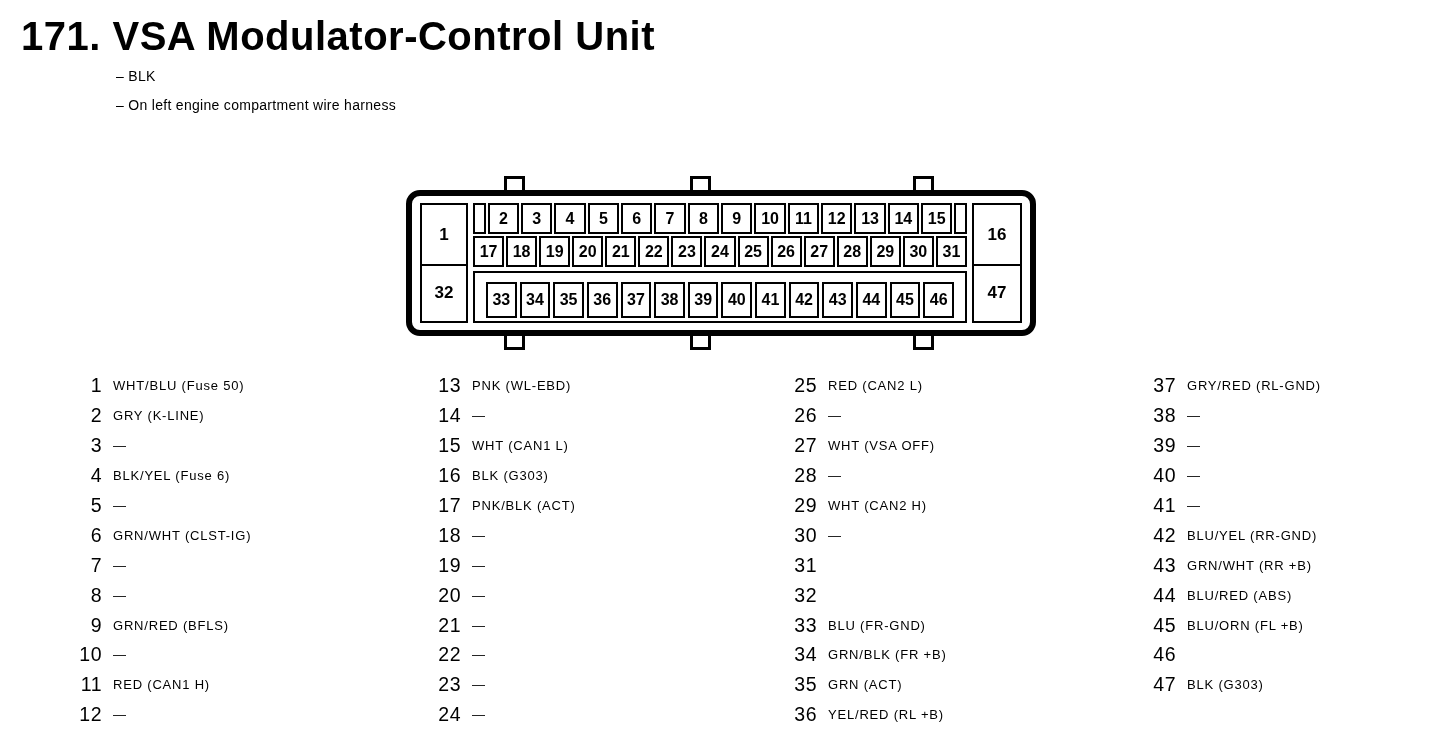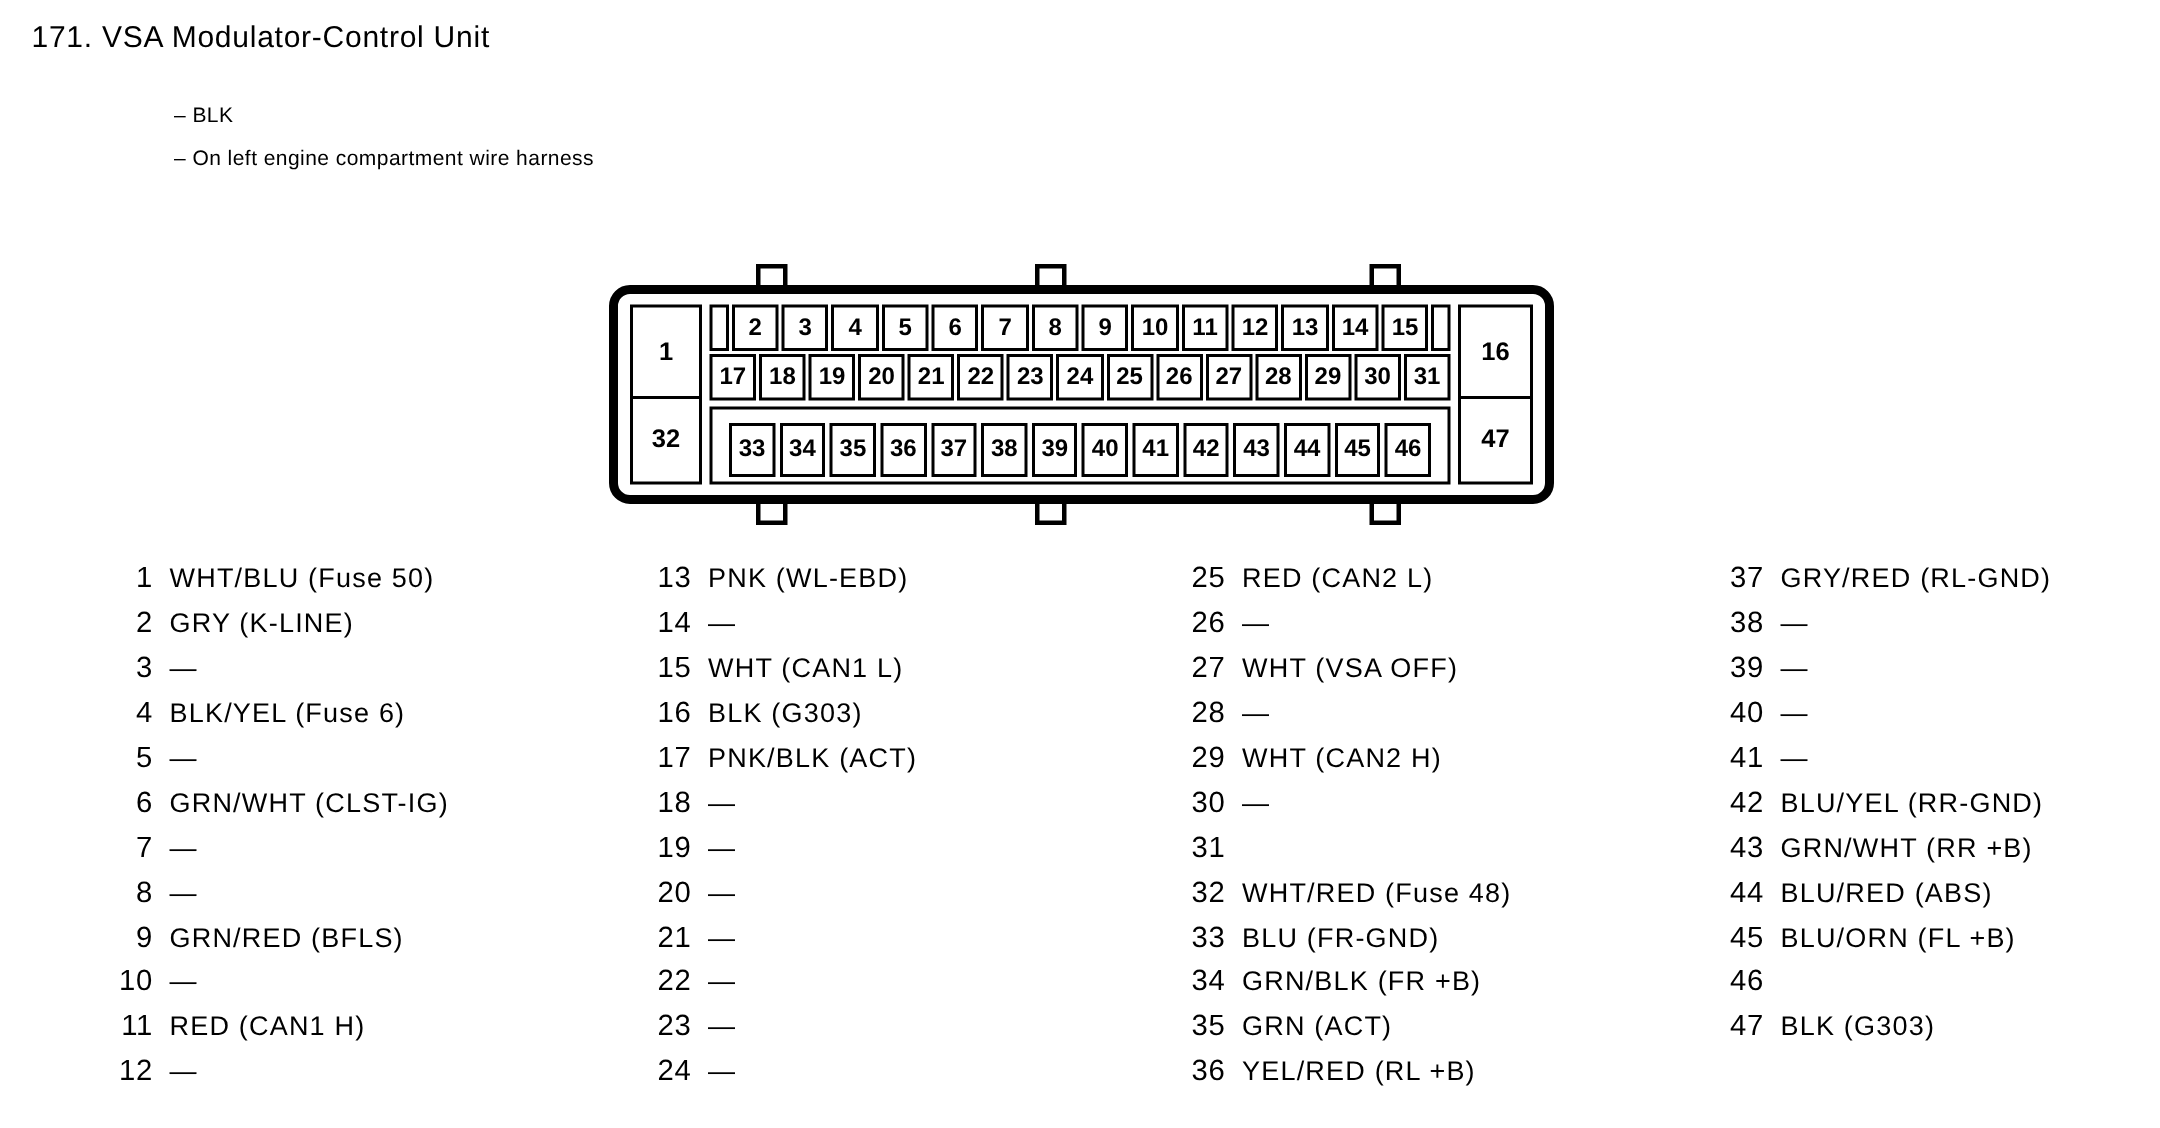--- a/index.html
+++ b/index.html
@@ -2,21 +2,21 @@
 <html><head>
 <meta charset="utf-8">
 <style>
   * { box-sizing: border-box; margin: 0; padding: 0; }
   html, body { width: 1440px; height: 752px; background: #ffffff; }
   body { font-family: "Liberation Sans", sans-serif; color: #000; overflow: hidden; }
   .page { position: relative; width: 1440px; height: 752px; background: #fff; }
 
   .title {
     position: absolute; left: 21px; top: 14px;
-    font-size: 20px; font-weight: normal; letter-spacing: 0.5px;
+    font-size: 40px; font-weight: bold; letter-spacing: 0.5px;
   }
   .bullets {
     position: absolute; left: 116px; top: 62px;
     font-size: 14px; line-height: 29px; letter-spacing: 0.3px;
   }
 
   
   .connector-wrap { position: absolute; left: 406px; top: 190px; width: 630px; height: 146px; }
   .tab {
     position: absolute; width: 21px; height: 18px;
@@ -65,21 +65,21 @@
     position: absolute; left: 75px; top: 371px;
     display: grid; grid-template-columns: 359px 356px 359px 315px;
   }
   .legend-row { display: flex; height: 29.9px; align-items: center; }
   .pin-num {
     width: 27px; text-align: right; flex: none;
     font-size: 19.5px; letter-spacing: 0.5px;
   }
   .pin-desc {
     margin-left: 11px; white-space: nowrap;
-    font-size: 18px; letter-spacing: 0.8px;
+    font-size: 13px; letter-spacing: 0.8px;
   }
 </style>
 </head>
 <body>
 
 <div class="page">
 
   <div class="title">171. VSA Modulator-Control Unit</div>
 
   <div class="bullets">
@@ -287,21 +287,20 @@
         </div>
         <div class="legend-row">
           <span class="pin-num">30</span>
           <span class="pin-desc">—</span>
         </div>
         <div class="legend-row">
           <span class="pin-num">31</span>
         </div>
         <div class="legend-row">
           <span class="pin-num">32</span>
-          <span class="pin-desc">WHT/RED (Fuse 48)</span>
         </div>
         <div class="legend-row">
           <span class="pin-num">33</span>
           <span class="pin-desc">BLU (FR-GND)</span>
         </div>
         <div class="legend-row">
           <span class="pin-num">34</span>
           <span class="pin-desc">GRN/BLK (FR +B)</span>
         </div>
         <div class="legend-row">

